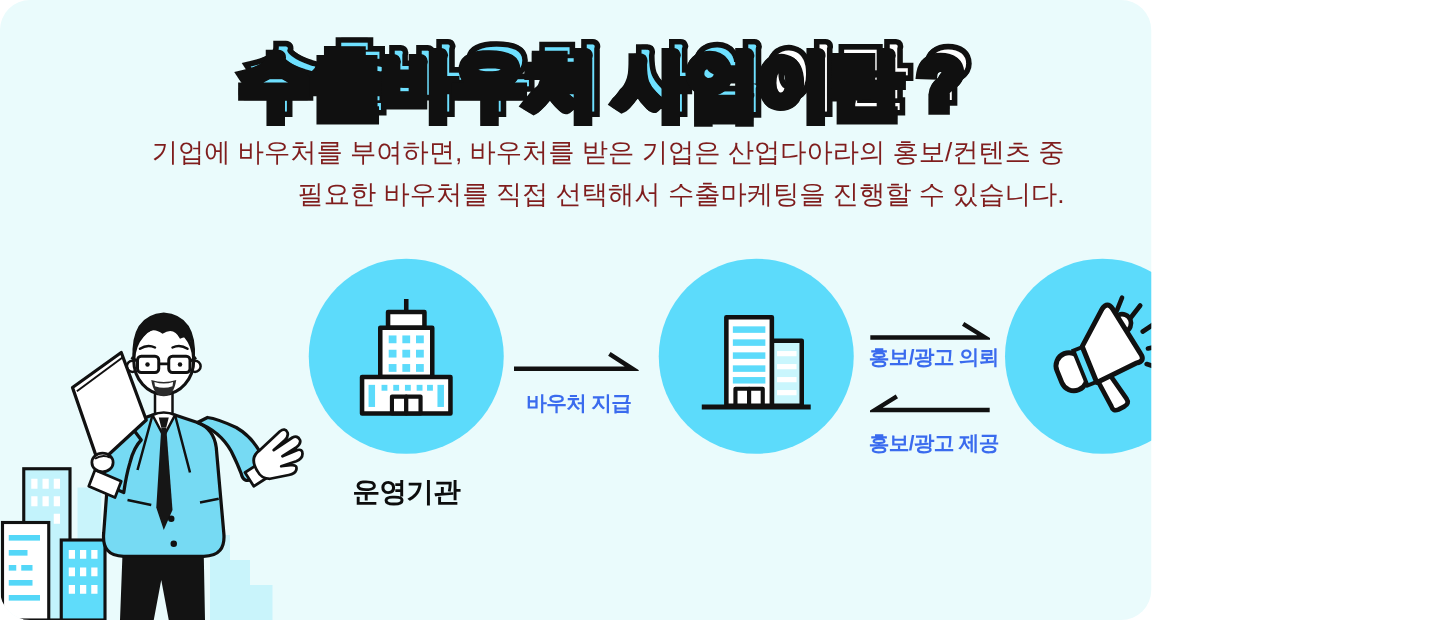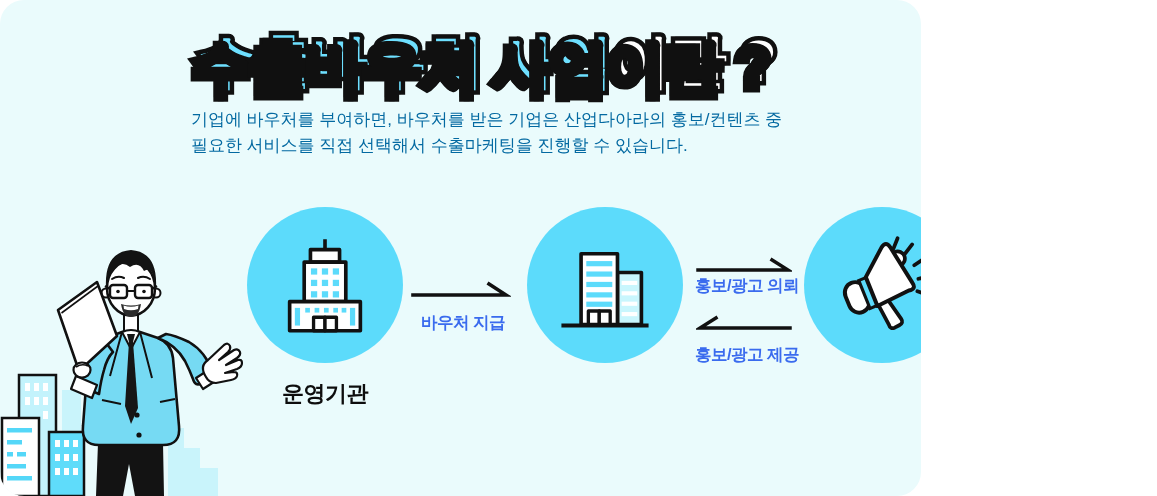--- a/index.html
+++ b/index.html
@@ -9,21 +9,21 @@
   
   .header{position:absolute;top:32px;left:0;width:100%;display:flex;flex-direction:column;align-items:center;transform:translateX(26px);}
   .title-stack{display:grid;line-height:1;}
   .title-layer{grid-area:1/1;font-size:58px;font-weight:900;letter-spacing:-1px;white-space:nowrap;}
   .title-layer.l-shadow{transform:translate(-6px,7px);color:#101010;-webkit-text-stroke:9px #101010;
     text-shadow:-4px 0 #101010,4px 0 #101010,0 -4px #101010,0 4px #101010,-3px -3px #101010,3px 3px #101010,-3px 3px #101010,3px -3px #101010;}
   .title-layer.l-outline{color:#101010;-webkit-text-stroke:9px #101010;
     text-shadow:-4px 0 #101010,4px 0 #101010,0 -4px #101010,0 4px #101010,-3px -3px #101010,3px 3px #101010,-3px 3px #101010,3px -3px #101010;}
   .title-layer.l-fill .t-hl{color:#6EE0FF;}
   .title-layer.l-fill .t-rest{color:#FFFFFF;}
-  .subtitle{margin:17px 0 0 0;font-size:17px;line-height:1.55;color:#0369a1;font-weight:500;text-align:left;}
+  .subtitle{margin:17px 0 0 0;font-size:21px;line-height:1.55;color:#7f1d1d;font-weight:500;text-align:right;}
 
   
   .node-circle{position:absolute;top:207px;width:156px;height:156px;border-radius:50%;background:#5CDBFB;display:flex;align-items:center;justify-content:center;}
   .node-circle svg{display:block;}
   .node-label{position:absolute;top:379px;width:220px;text-align:center;font-size:22px;font-weight:800;color:#0d0d0d;letter-spacing:-0.5px;}
 
   
   .arrow-label{position:absolute;width:112px;text-align:center;font-size:16.5px;font-weight:700;color:#3A6BEE;letter-spacing:-0.5px;margin-top:32px;}
   .arrow-svg{position:absolute;}
 </style>
@@ -33,21 +33,21 @@
 <div class="stage">
 
   <div class="header">
     <div class="title-stack">
       <div class="title-layer l-shadow" aria-hidden="true"><span>수출바우처 사업</span><span>이란 ?</span></div>
       <div class="title-layer l-outline" aria-hidden="true"><span>수출바우처 사업</span><span>이란 ?</span></div>
       <div class="title-layer l-fill"><span class="t-hl">수출바우처 사업</span><span class="t-rest">이란 ?</span></div>
     </div>
     <p class="subtitle">
       <span>기업에 바우처를 부여하면, 바우처를 받은 기업은 산업다아라의 홍보/컨텐츠 중</span><br>
-      <span>필요한 서비스를 직접 선택해서 수출마케팅을 진행할 수 있습니다.</span>
+      <span>필요한 바우처를 직접 선택해서 수출마케팅을 진행할 수 있습니다.</span>
     </p>
   </div>
 
   <div class="node-circle" style="left:247px">
     <svg width="104" height="104" viewBox="0 0 100 100">
       <g fill="#fff" stroke="#111" stroke-width="3.5" stroke-linejoin="round">
         <line x1="50" y1="6" x2="50" y2="17"></line>
         <rect x="36" y="16" width="28" height="12"></rect>
         <rect x="30" y="28" width="40" height="38"></rect>
         <rect x="16" y="66" width="68" height="28"></rect>

